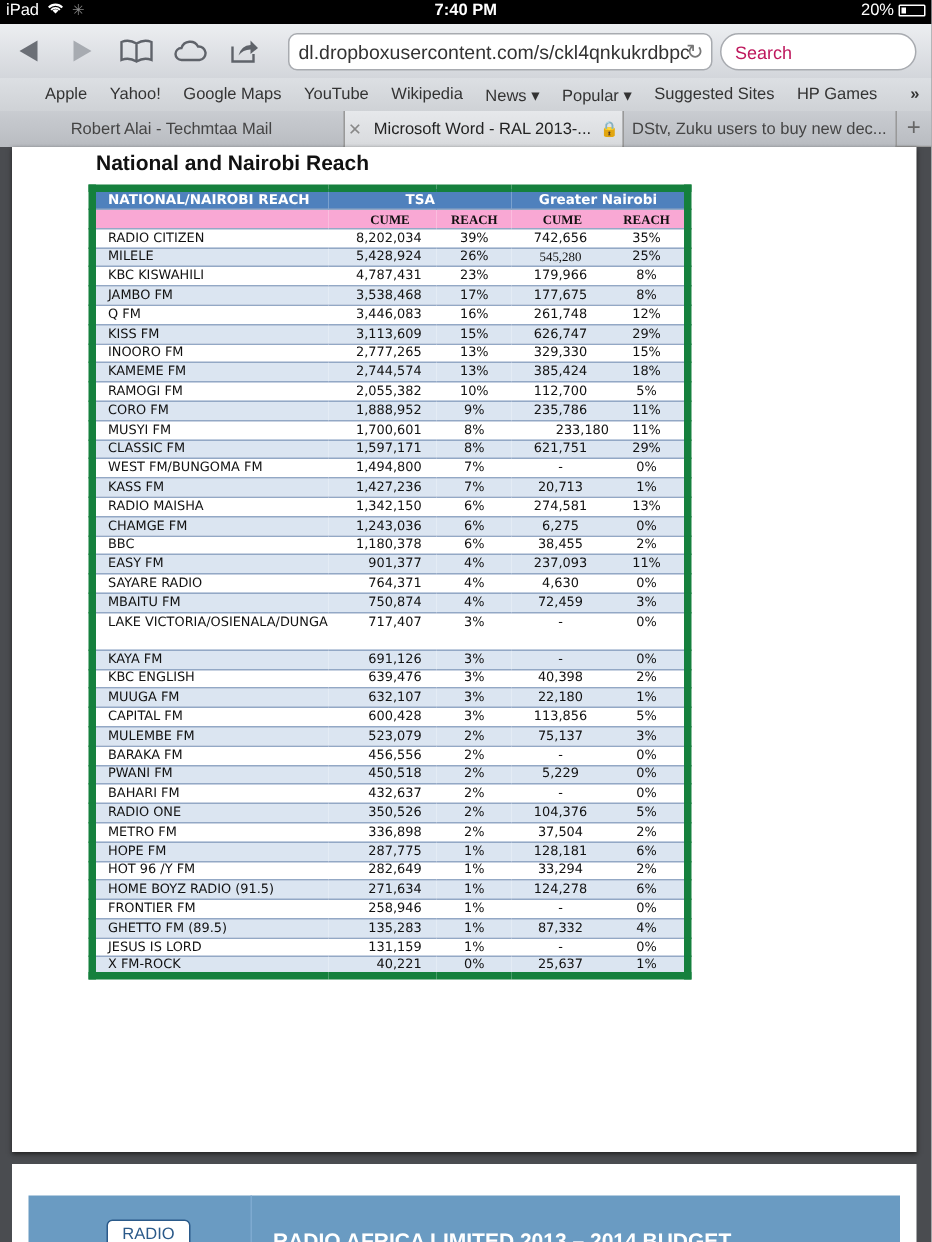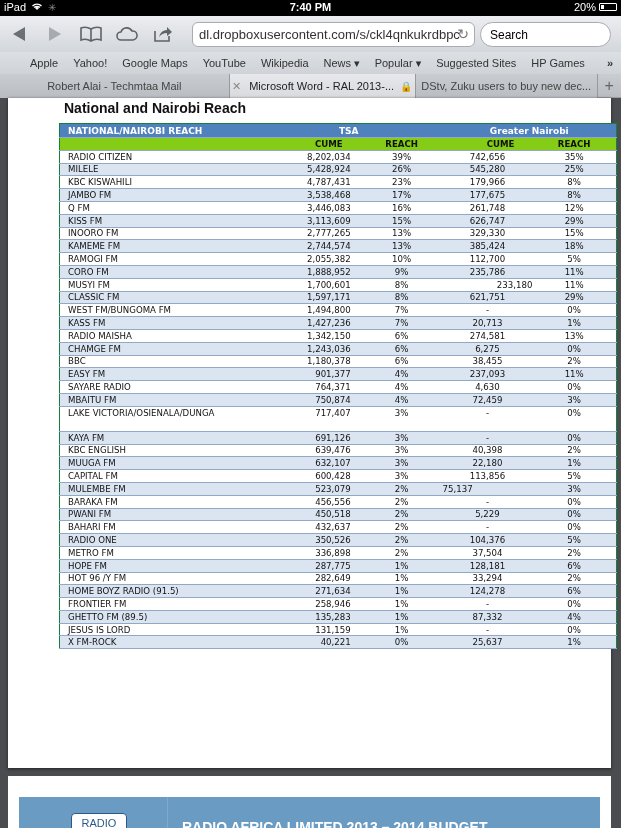--- a/index.html
+++ b/index.html
@@ -7,36 +7,36 @@
   .statusbar { position: absolute; top: 0; left: 0; width: 621px; height: 16px; background: #000; color: #fff; font-size: 11px; }
   .statusbar .left { position: absolute; left: 4px; top: 1px; display: flex; gap: 5px; align-items: center; }
   .statusbar .center { position: absolute; left: 0; right: 0; top: 1px; text-align: center; font-weight: bold; }
   .statusbar .right { position: absolute; right: 4px; top: 1px; display: flex; gap: 3px; align-items: center; }
   .battery { width: 18px; height: 8px; border: 1px solid #fff; border-radius: 1px; position: relative; }
   .battery::after { content: ""; position: absolute; left: 1px; top: 1px; width: 3px; height: 4px; background: #fff; }
   .toolbar { position: absolute; top: 16px; left: 0; width: 621px; height: 36px; background: linear-gradient(#eceef1, #d3d6db); display: flex; align-items: center; }
   .tb-icon { width: 26px; height: 26px; display: flex; align-items: center; justify-content: center; color: #6b6f76; font-size: 16px; margin-left: 6px; }
   .url { position: absolute; left: 192px; top: 6px; width: 283px; height: 25px; background: #fff; border: 1px solid #a8abb0; border-radius: 6px; font-size: 13px; color: #333; padding: 4px 6px; white-space: nowrap; overflow: hidden; }
   .url .reload { position: absolute; right: 5px; top: 3px; color: #777; font-size: 14px; }
-  .search { position: absolute; left: 480px; top: 6px; width: 131px; height: 25px; background: #fff; border: 1px solid #a8abb0; border-radius: 13px; font-size: 12px; color: #000000; padding: 5px 9px; }
+  .search { position: absolute; left: 480px; top: 6px; width: 131px; height: 25px; background: #fff; border: 1px solid #a8abb0; border-radius: 13px; font-size: 12px; color: #be185d; padding: 5px 9px; }
   .bookmarks { position: absolute; top: 52px; left: 0; width: 621px; height: 22px; background: linear-gradient(#dcdfe3, #cfd2d6); display: flex; align-items: center; font-size: 11px; color: #333; }
   .bookmarks span { margin-left: 15px; }
   .bookmarks span:first-child { margin-left: 30px; }
   .tabs { position: absolute; top: 74px; left: 0; width: 621px; height: 24px; background: #b7babf; display: flex; border-bottom: 1px solid #999; }
   .tab { height: 24px; font-size: 11px; color: #444; display: flex; align-items: center; justify-content: center; border-right: 1px solid #999; background: linear-gradient(#c9ccd1, #b9bcc1); }
   .tab.active { background: linear-gradient(#e6e8eb, #d8dadd); color: #222; }
   .tab .x { color: #888; margin-right: 8px; }
   .tab .lock { margin-left: 6px; font-size: 10px; }
   .tab-plus { width: 25px; display: flex; align-items: center; justify-content: center; font-size: 16px; color: #666; background: linear-gradient(#c9ccd1, #b9bcc1); }
   .page { position: absolute; top: 98px; left: 8px; width: 603px; height: 670px; background: #fff; box-shadow: 0 1px 3px #222; }
   .doc-heading { position: absolute; left: 56px; top: 2px; font-size: 14px; font-weight: bold; color: #111; }
-  table.reach { position: absolute; left: 51px; top: 25px; width: 558px; border-collapse: collapse; font-family: "DejaVu Sans", sans-serif; font-size: 8.6px; color: #111; border: 1px solid #15803d; }
+  table.reach { position: absolute; left: 51px; top: 25px; width: 402px; border-collapse: collapse; font-family: "DejaVu Sans", sans-serif; font-size: 8.6px; color: #111; border: 5px solid #15803d; }
   table.reach td, table.reach th { padding: 0 0 0 8px; height: 12.8px; border-bottom: 1px solid #93a8c5; white-space: nowrap; }
   table.reach .hdr1 th { background: #4f81bd; color: #fff; font-weight: bold; font-size: 9px; height: 14px; }
-  table.reach .hdr2 th { background: #84cc16; font-weight: bold; }
+  table.reach .hdr2 th { background: #f9a8d4; font-weight: bold; font-family: Liberation Serif, serif; }
   table.reach tr.odd td { background: #fff; }
   table.reach tr.even td { background: #dbe5f1; }
   table.reach td.num { text-align: right; padding-right: 10px; padding-left: 0; }
   table.reach td.pct { text-align: center; padding-left: 0; }
   table.reach td.tall { height: 25px; vertical-align: top; line-height: 12px; white-space: normal; }
   .pagenum { position: absolute; left: 0; right: 0; top: 602px; text-align: center; font-size: 9px; color: #111; }
   .pagenum b { font-weight: bold; }
   .page2 { position: absolute; top: 776px; left: 8px; width: 603px; height: 60px; background: #fff; }
   .banner { position: absolute; left: 11px; top: 21px; width: 581px; height: 40px; background: #6a9bc2; }
   .logo { position: absolute; left: 52px; top: 16px; width: 56px; height: 30px; background: #fff; border: 1px solid #2b5a8a; border-radius: 4px; font-size: 11px; color: #2b5a8a; text-align: center; padding-top: 3px; }
@@ -155,21 +155,21 @@
           <td>RADIO CITIZEN</td>
           <td class="num">8,202,034</td>
           <td class="pct">39%</td>
           <td class="num" style="text-align: center; padding-right: 0px;">742,656</td>
           <td class="pct">35%</td>
         </tr>
         <tr class="even">
           <td>MILELE</td>
           <td class="num">5,428,924</td>
           <td class="pct">26%</td>
-          <td class="num" style="text-align: center; padding-right: 0px;">545,280</td>
+          <td class="num" style="text-align: center; padding-right: 0px; font-family: Liberation Serif, serif;">545,280</td>
           <td class="pct">25%</td>
         </tr>
         <tr class="odd">
           <td>KBC KISWAHILI</td>
           <td class="num">4,787,431</td>
           <td class="pct">23%</td>
           <td class="num" style="text-align: center; padding-right: 0px;">179,966</td>
           <td class="pct">8%</td>
         </tr>
         <tr class="even">
@@ -323,21 +323,21 @@
           <td>CAPITAL FM</td>
           <td class="num">600,428</td>
           <td class="pct">3%</td>
           <td class="num" style="text-align: center; padding-right: 0px;">113,856</td>
           <td class="pct">5%</td>
         </tr>
         <tr class="even">
           <td>MULEMBE FM</td>
           <td class="num">523,079</td>
           <td class="pct">2%</td>
-          <td class="num" style="text-align: left; padding-right: 0px;">75,137</td>
+          <td class="num" style="text-align: center; padding-right: 0px;">75,137</td>
           <td class="pct">3%</td>
         </tr>
         <tr class="odd">
           <td>BARAKA FM</td>
           <td class="num">456,556</td>
           <td class="pct">2%</td>
           <td class="num" style="text-align: center; padding-right: 0px;">-</td>
           <td class="pct">0%</td>
         </tr>
         <tr class="even">

